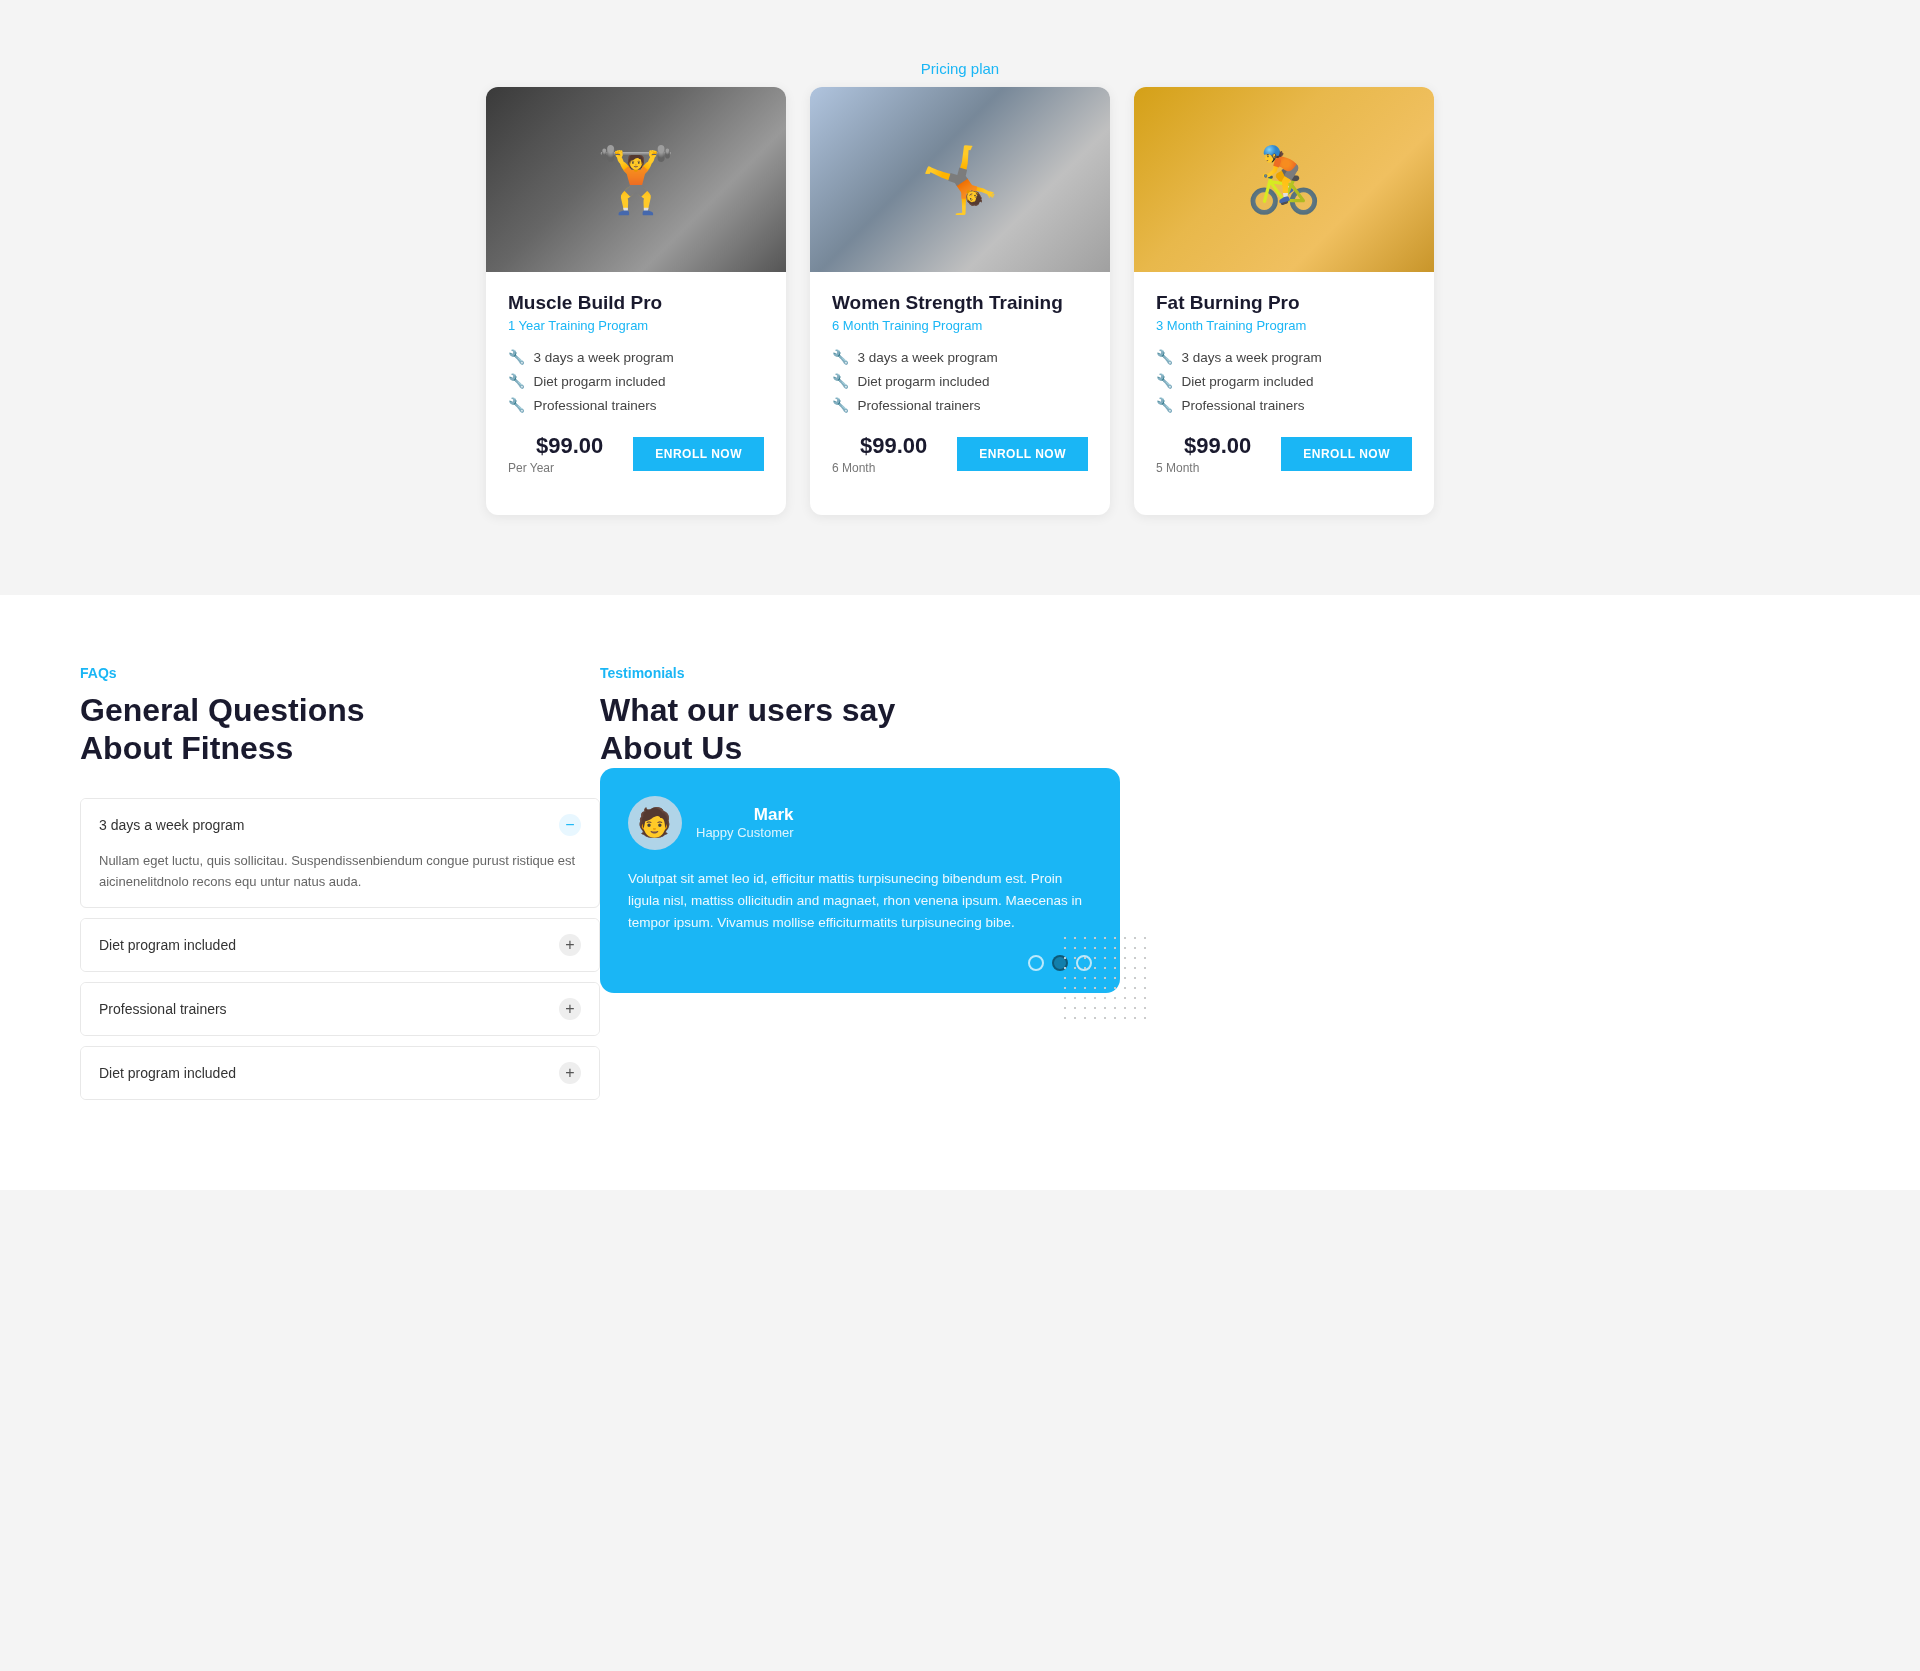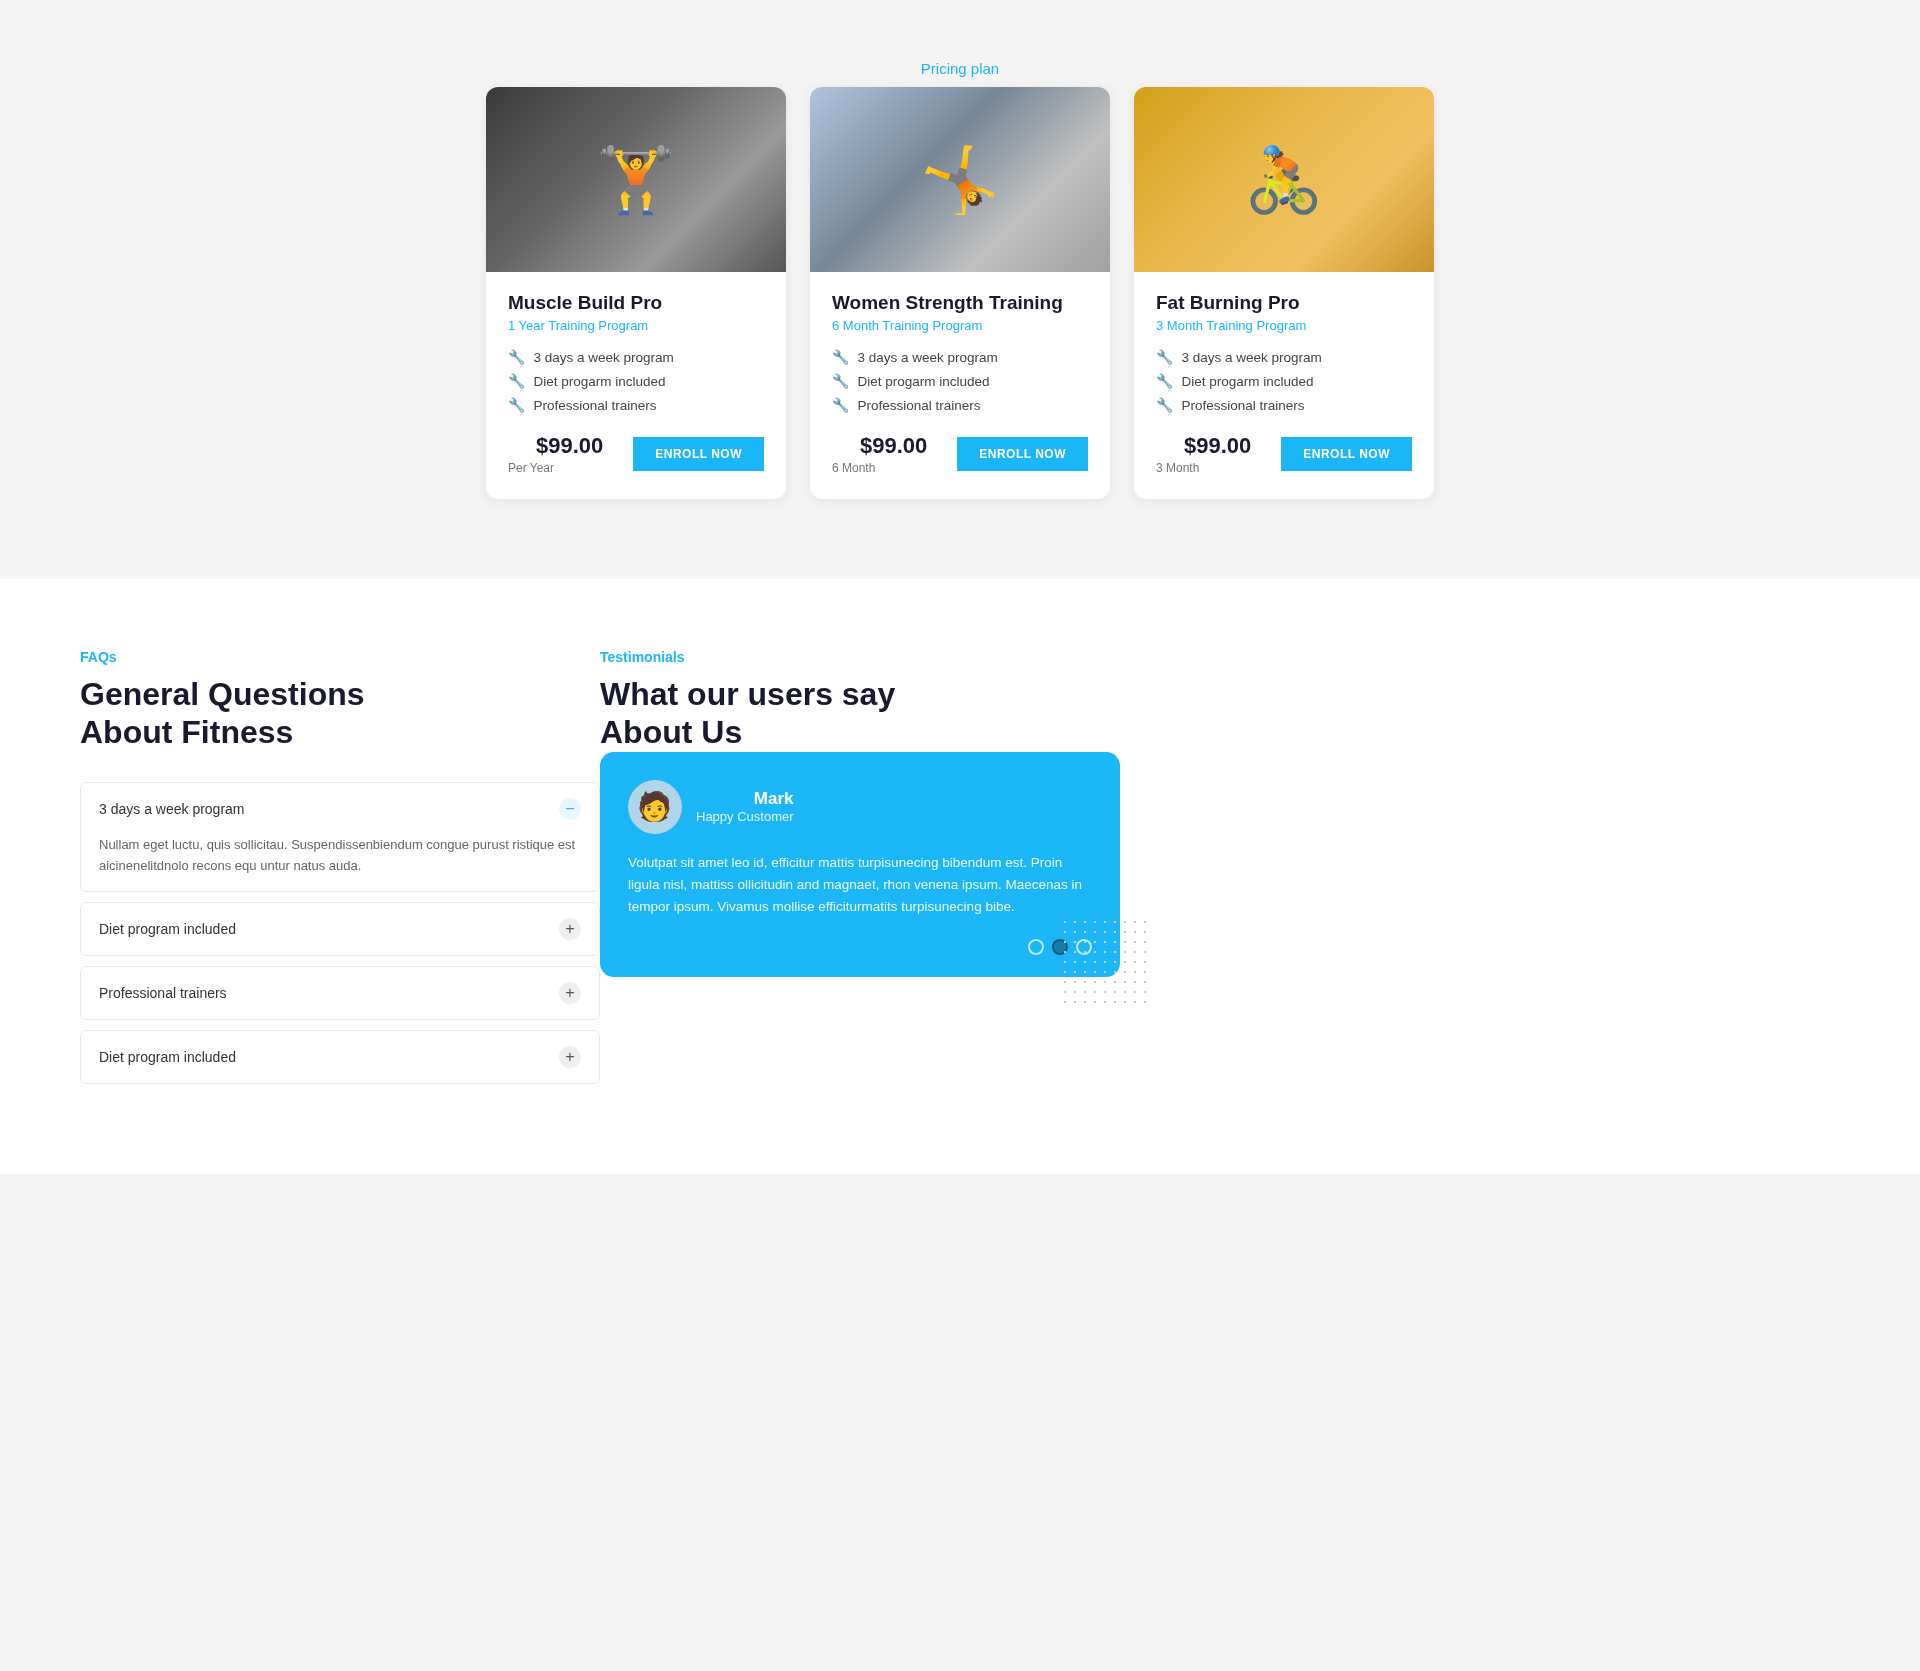--- a/index.html
+++ b/index.html
@@ -29,21 +29,21 @@
       gap: 24px;
       flex-wrap: wrap;
     }
     .card {
       background: #fff;
       border-radius: 12px;
       width: 300px;
       overflow: hidden;
       box-shadow: 0 2px 12px rgba(0,0,0,0.07);
       text-align: left;
-      padding-bottom: 24px;
+      padding-bottom: 40px;
     }
     .card-img {
       width: 100%;
       height: 185px;
       object-fit: cover;
       display: block;
       background: #ccc;
     }
     
     .img-muscle {
@@ -368,21 +368,21 @@
     <li>
       <span class="feat-icon">🔧</span>
       <span>Professional trainers</span>
     </li>
 
       </ul>
     </div>
     <div class="card-footer">
       <div>
         <div class="card-price-big">$99.00</div>
-        <div class="card-price-period">3 Month</div>
+        <div class="card-price-period">5 Month</div>
       </div>
       <button class="enroll-btn">ENROLL NOW</button>
     </div>
   </div>
     </div>
 </section>
 
 <section class="bottom-section">
 
   <div class="faq-col">

